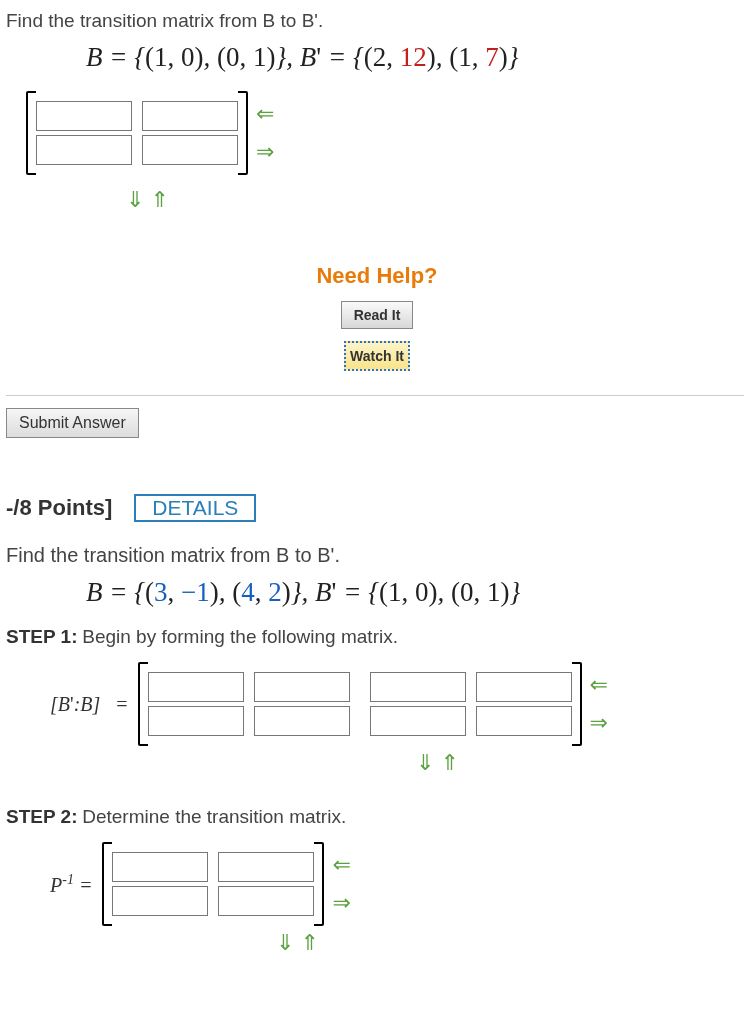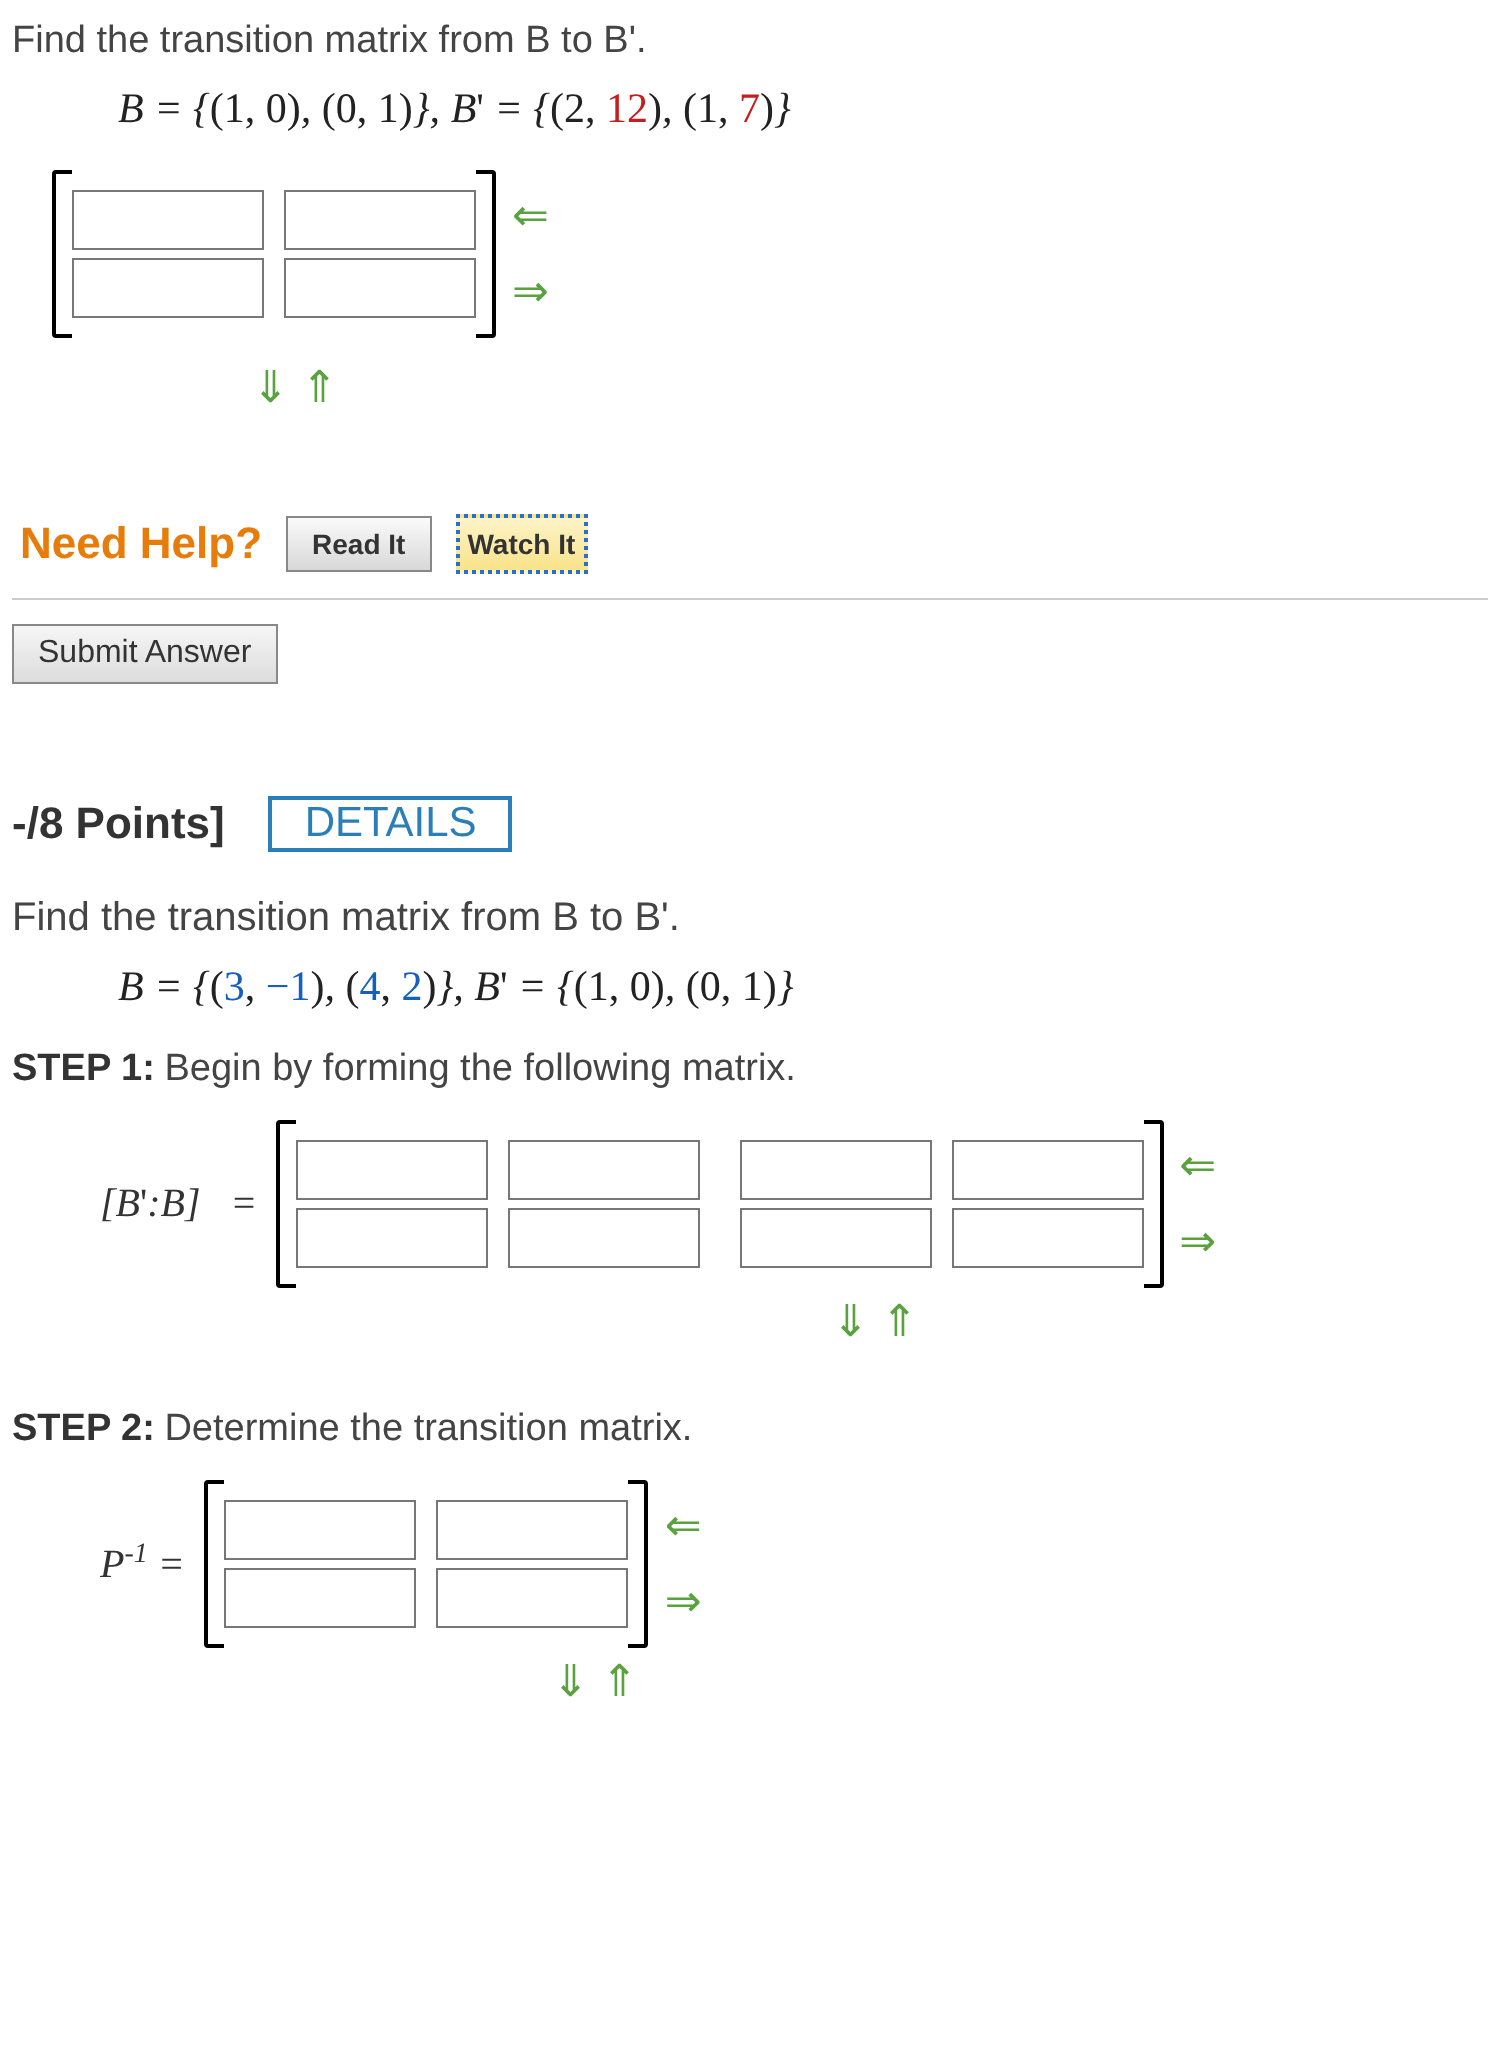--- a/index.html
+++ b/index.html
@@ -11,22 +11,22 @@
     width: 738px;
   }
   .prompt {
     font-size: 19px;
     color: #444;
     margin: 4px 0 10px 0;
   }
   .math-basis {
     font-family: Georgia, 'Times New Roman', serif;
     font-style: italic;
-    font-size: 21px;
-    margin-left: 53px;
+    font-size: 27px;
+    margin-left: 80px;
     margin-bottom: 18px;
     color: #222;
   }
   .math-basis .n { font-style: normal; }
   .red { color: #c41e1e; font-style: normal; }
   .blue { color: #1560bd; font-style: normal; }
 
   .matrix-wrap {
     display: inline-flex;
     align-items: center;
@@ -90,24 +90,25 @@
     margin-top: 4px;
     margin-left: 120px;
     font-size: 22px;
     color: #5aa13f;
     display:flex; gap:6px;
   }
   .bottom-arrows.center2 { margin-left: 410px; }
   .bottom-arrows.center3 { margin-left: 270px; }
 
   .need-help {
-    margin: 50px 0 12px 4px;
+    margin: 50px 0 24px 4px;
     display: flex;
     align-items: center;
     gap: 12px;
+    flex-direction: column;
   }
   .need-help-label {
     color: #e87c0a;
     font-weight: bold;
     font-size: 22px;
   }
   .help-btn {
     font-family: Arial, sans-serif;
     font-size: 14px;
     font-weight: bold;

